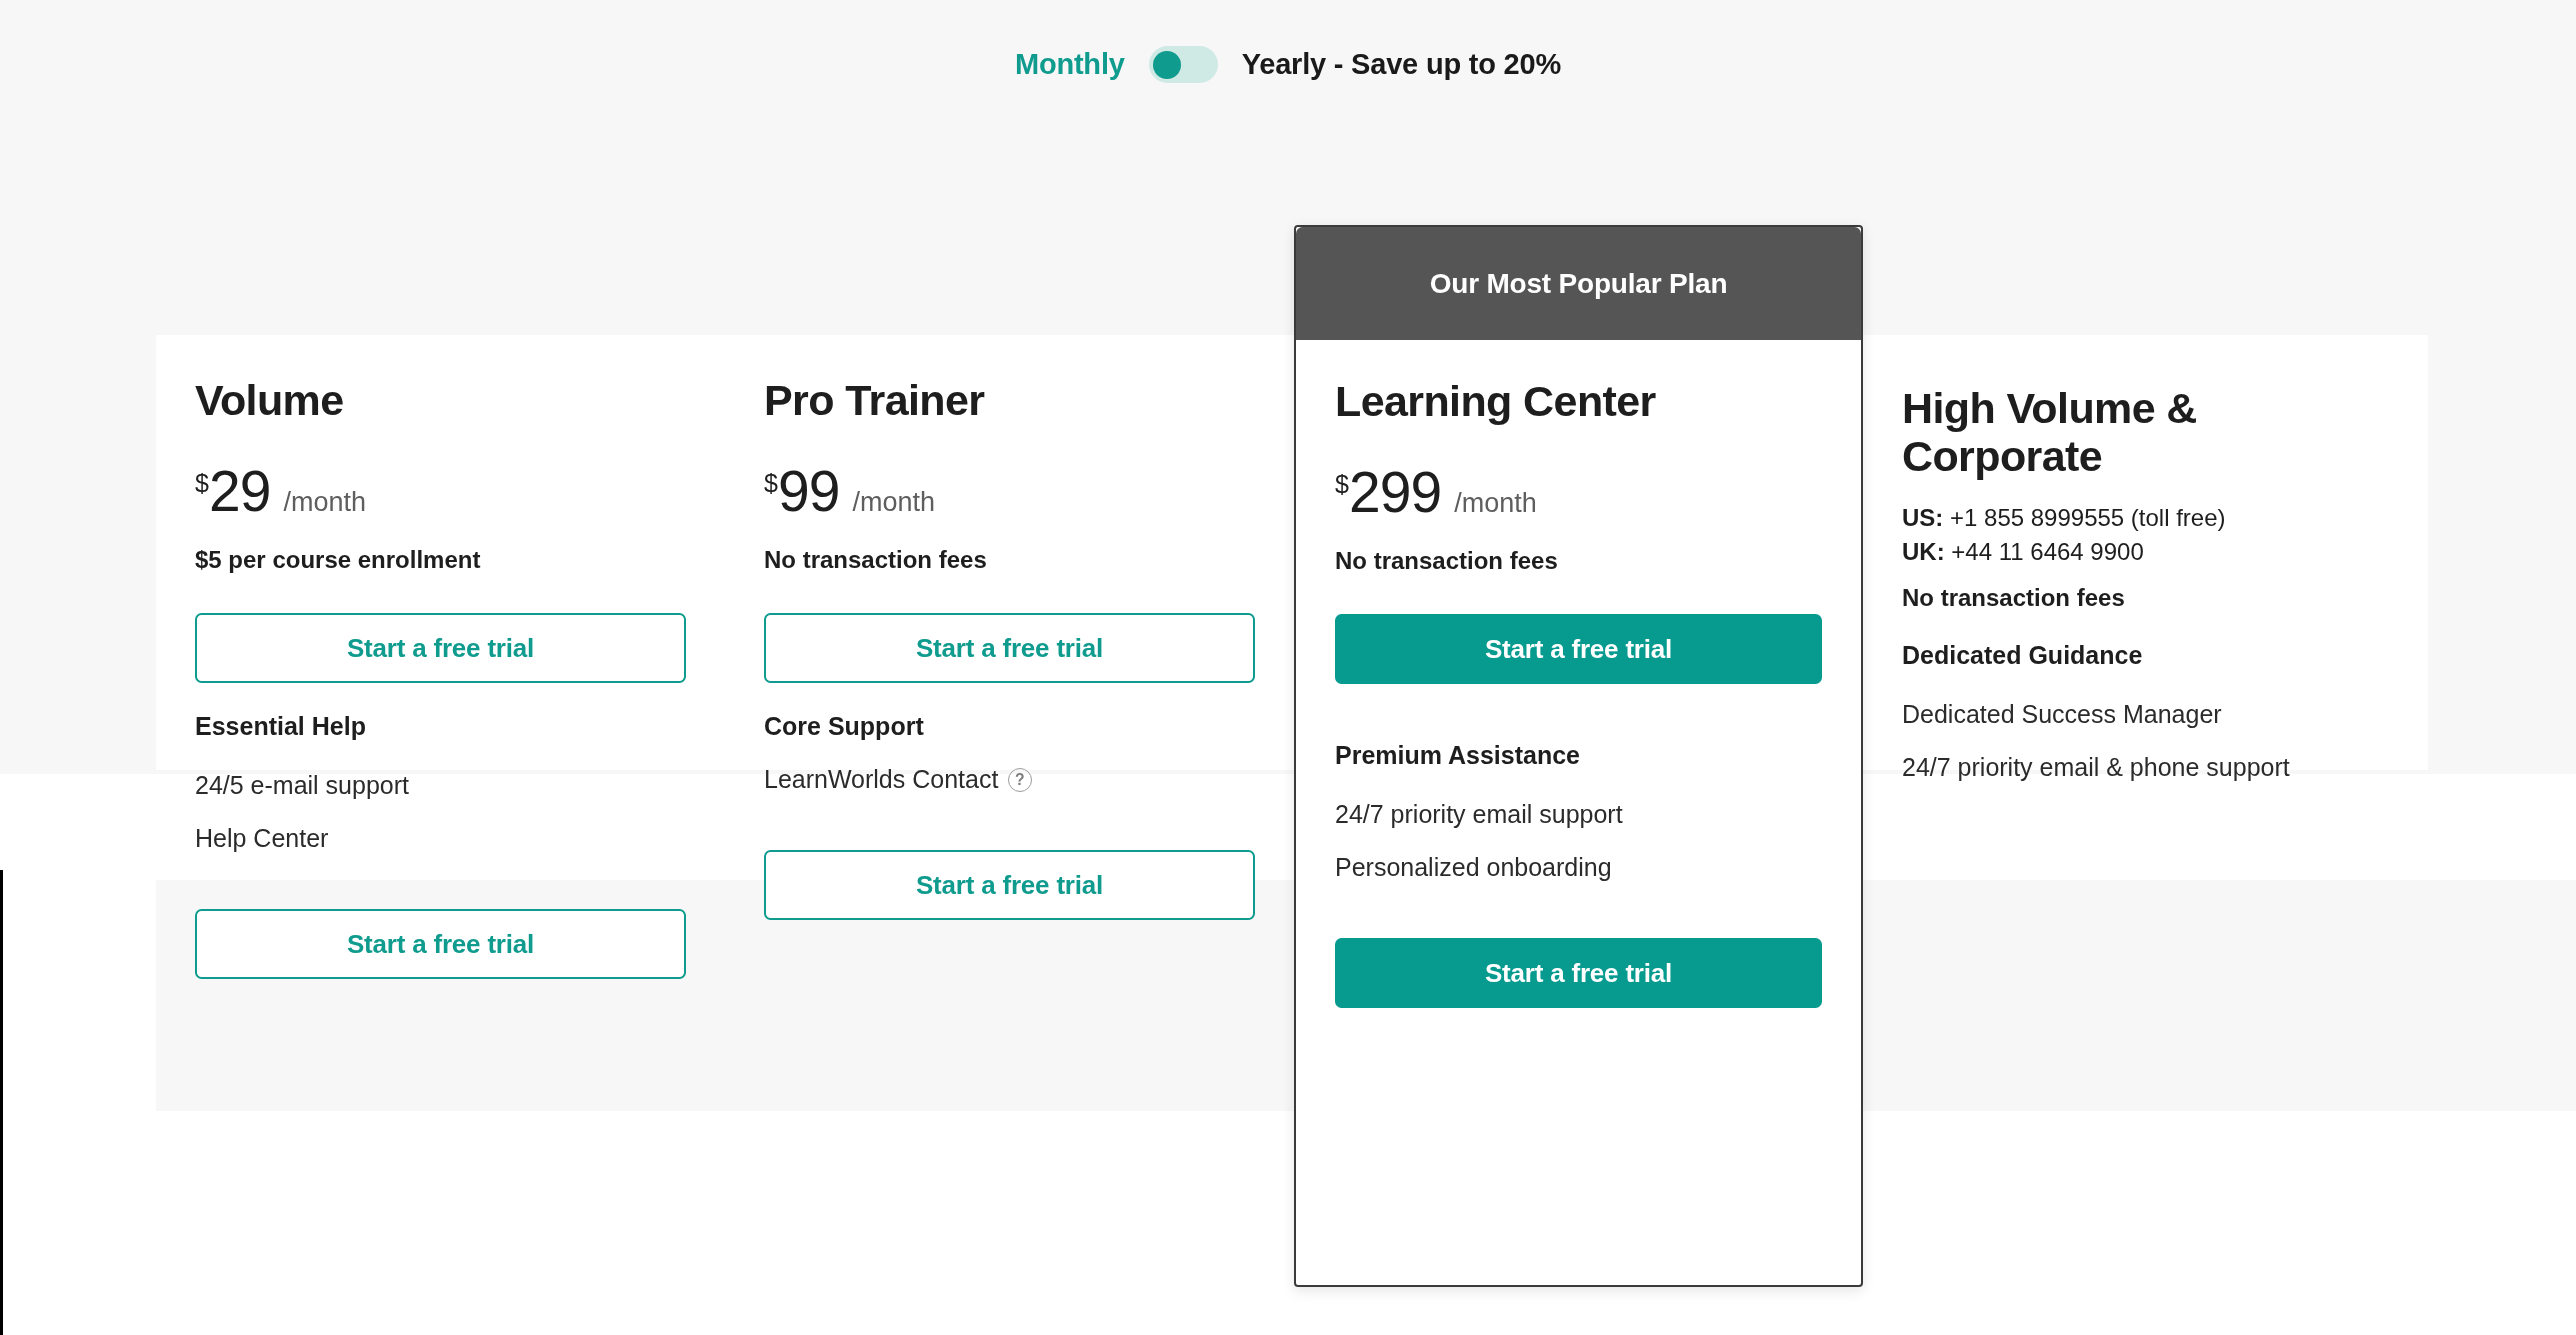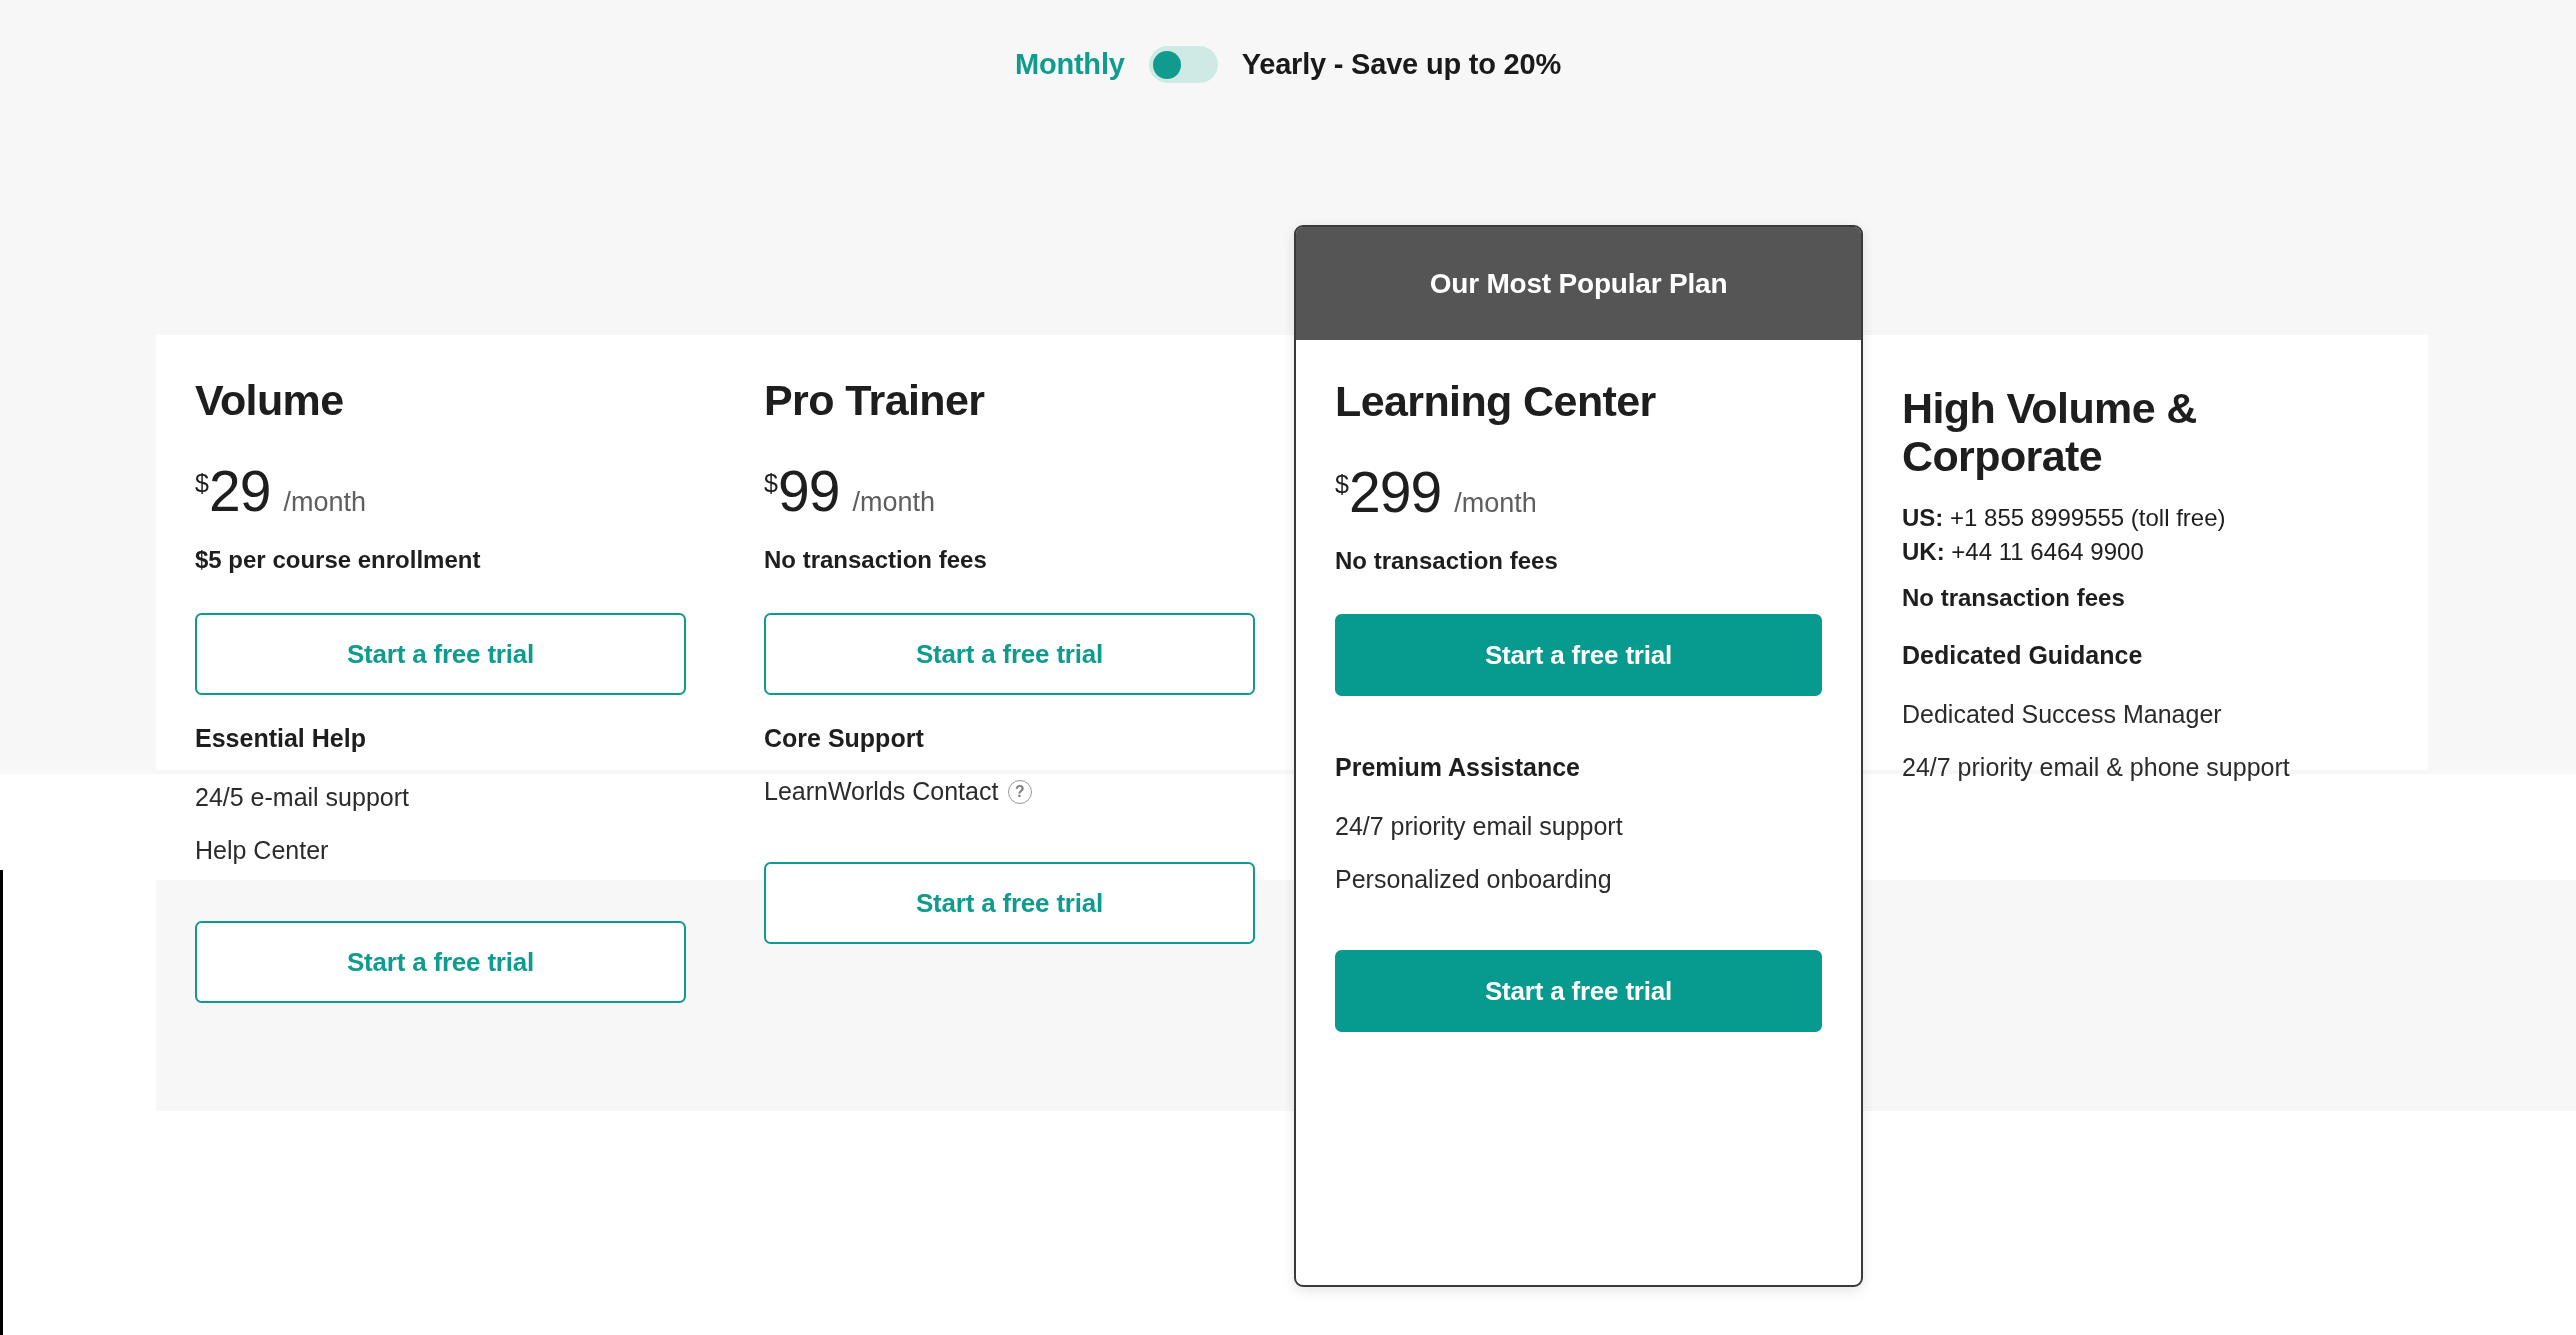--- a/index.html
+++ b/index.html
@@ -159,21 +159,21 @@
   }
   .contact-line .region { font-weight: 700; }
   .contact-line .number { font-weight: 400; }
   .plan-note.enterprise { margin-top: 15px; }
 
   
   .btn {
     display: flex;
     align-items: center;
     justify-content: center;
-    height: 82px;
+    height: 70px;
     border-radius: 6.5px;
     font-size: 26px;
     font-weight: 700;
     letter-spacing: -0.2px;
     cursor: pointer;
     user-select: none;
   }
   .btn-outline {
     background: #ffffff;
     border: 2.8px solid #0f9b8e;
@@ -221,21 +221,21 @@
   }
 
   
   .highlight-card {
     position: absolute;
     left: 1294px; top: 225px;
     width: 569px;
     height: 1062px;
     background: #ffffff;
     border: 2.8px solid #3a3a3a;
-    border-radius: 9px;
+    border-radius: 4px;
     z-index: 20;
     box-shadow: 0 3.7px 13px rgba(0,0,0,0.10);
   }
   .popular-banner {
     height: 113px;
     background: #555555;
     border-radius: 6.5px 6.5px 0 0;
     display: flex;
     align-items: center;
     justify-content: center;

